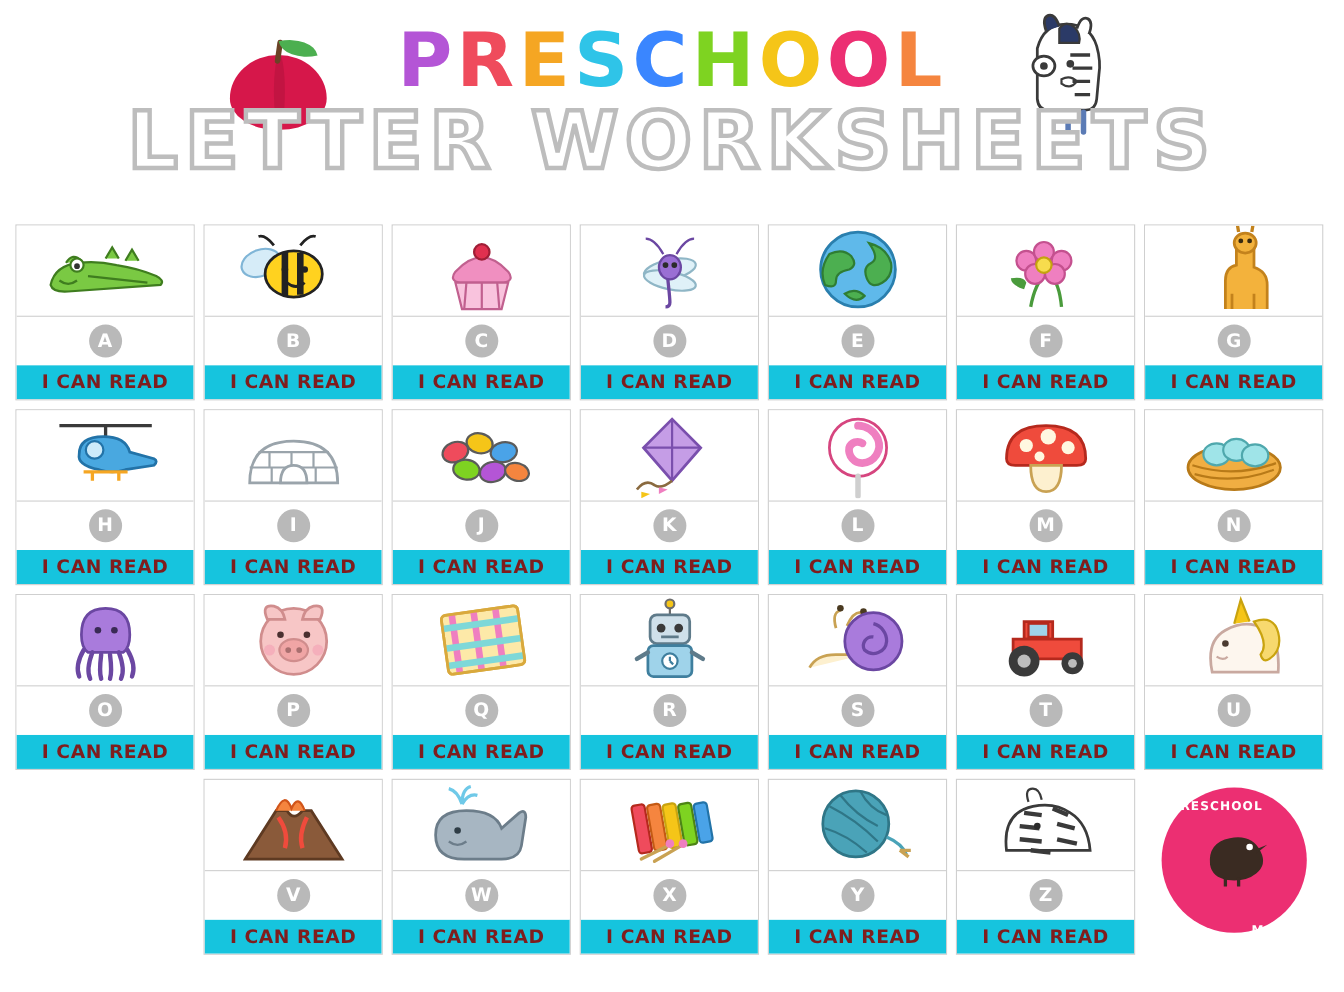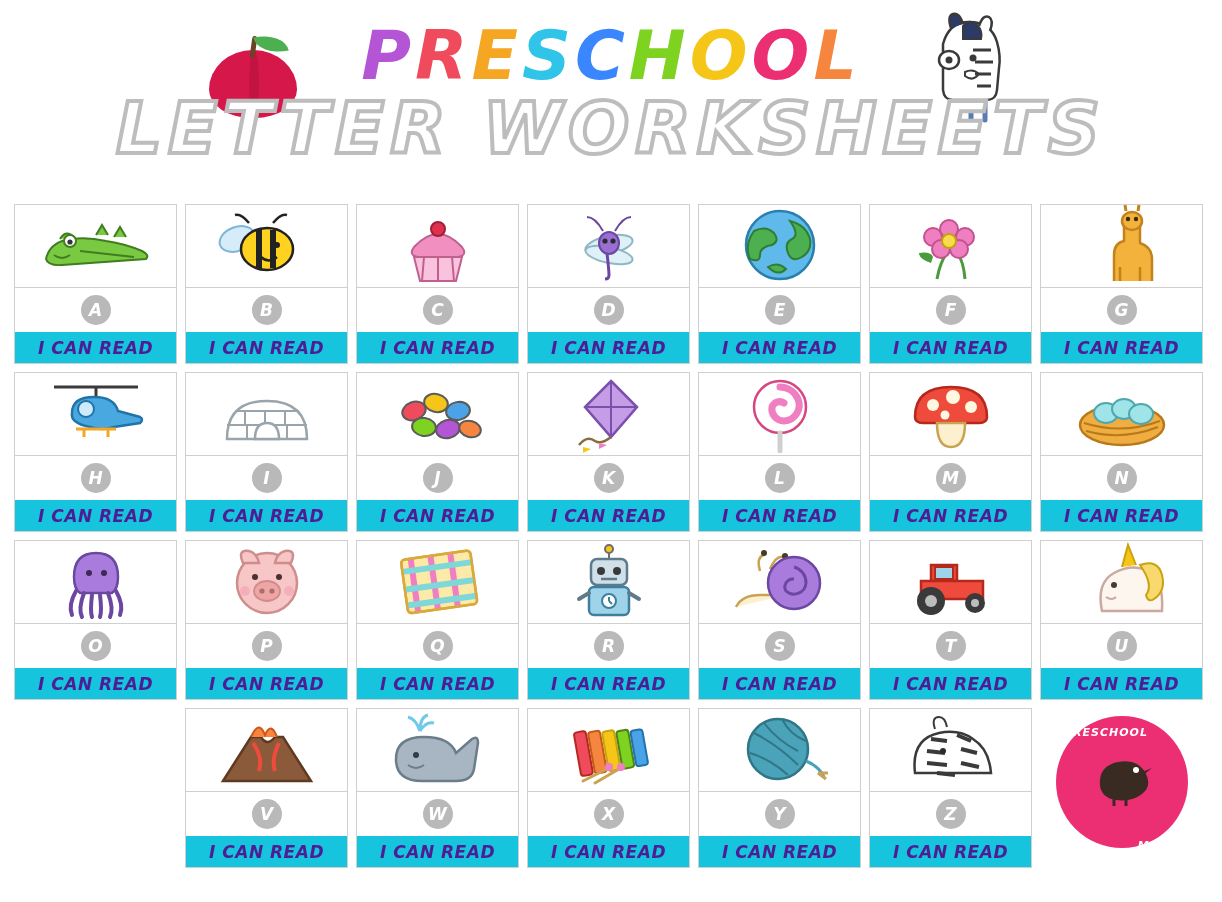--- a/index.html
+++ b/index.html
@@ -11,21 +11,20 @@
     width: 1222px;
     height: 902px;
     font-family: "Liberation Sans", sans-serif;
     overflow: hidden;
   }
   #page {
     position: relative;
     width: 1200px;
     height: 902px;
     background: #ffffff;
-    font-style: italic;
   }
 
   
   .header {
     position: relative;
     height: 196px;
   }
   .title-line1 {
     position: absolute;
     top: 18px;
@@ -155,21 +154,21 @@
     display: flex;
     align-items: center;
     justify-content: center;
     font-size: 17px;
     font-weight: bold;
     font-family: "DejaVu Sans", sans-serif;
   }
   .card .readband {
     flex: 1 1 auto;
     background: #16c4de;
-    color: #4c1d95;
+    color: #7f1d1d;
     display: flex;
     align-items: center;
     justify-content: center;
     font-size: 17px;
     font-weight: bold;
     letter-spacing: .5px;
     font-family: "DejaVu Sans", sans-serif;
   }
   .card.empty {
     border: none;

